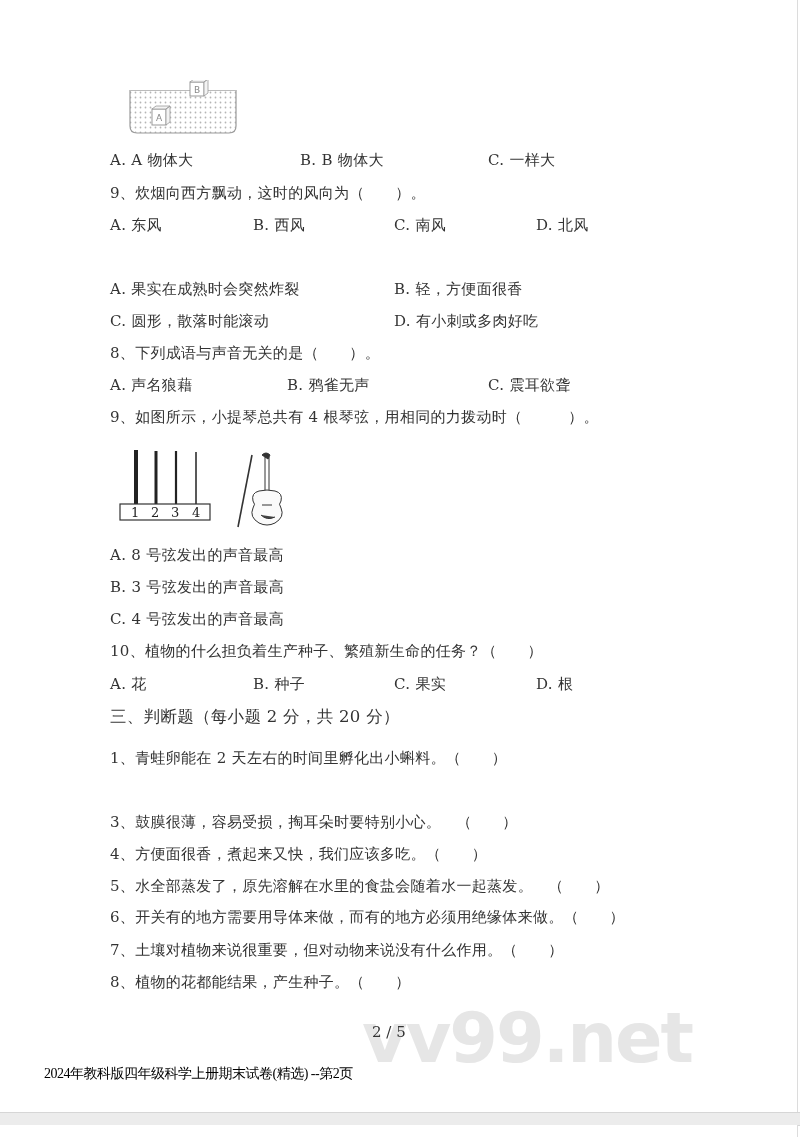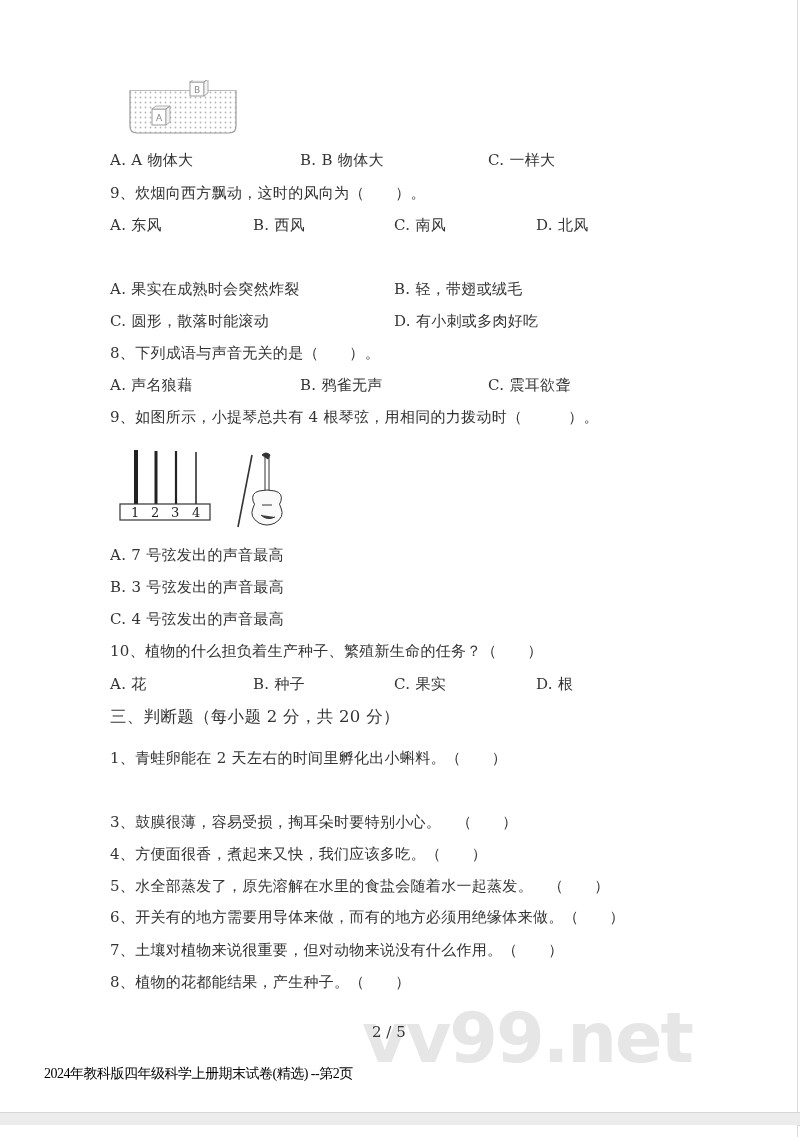--- a/index.html
+++ b/index.html
@@ -69,27 +69,27 @@
   <div class="line" style="left:300px; top:150px;">B. B 物体大</div>
   <div class="line" style="left:488px; top:150px;">C. 一样大</div>
 
   <div class="line" style="left:110px; top:183px;">9、炊烟向西方飘动，这时的风向为（　　）。</div>
   <div class="line" style="left:110px; top:215px;">A. 东风</div>
   <div class="line" style="left:253px; top:215px;">B. 西风</div>
   <div class="line" style="left:394px; top:215px;">C. 南风</div>
   <div class="line" style="left:536px; top:215px;">D. 北风</div>
 
   <div class="line" style="left:110px; top:279px;">A. 果实在成熟时会突然炸裂</div>
-  <div class="line" style="left:394px; top:279px;">B. 轻，带翅或绒毛</div>
+  <div class="line" style="left:394px; top:279px;">B. 轻，方便面很香</div>
   <div class="line" style="left:110px; top:311px;">C. 圆形，散落时能滚动</div>
   <div class="line" style="left:394px; top:311px;">D. 有小刺或多肉好吃</div>
 
   <div class="line" style="left:110px; top:343px;">8、下列成语与声音无关的是（　　）。</div>
   <div class="line" style="left:110px; top:375px;">A. 声名狼藉</div>
-  <div class="line" style="left:300px; top:375px;">B. 鸦雀无声</div>
+  <div class="line" style="left:287px; top:375px;">B. 鸦雀无声</div>
   <div class="line" style="left:488px; top:375px;">C. 震耳欲聋</div>
 
   <div class="line" style="left:110px; top:407px;">9、如图所示，小提琴总共有 4 根琴弦，用相同的力拨动时（　　　）。</div>
 
   <svg class="fig-violin" width="180" height="85" viewBox="0 0 180 85">
     <line x1="24" y1="3" x2="24" y2="57" stroke="#222" stroke-width="4"></line>
     <line x1="44" y1="4" x2="44" y2="57" stroke="#222" stroke-width="3"></line>
     <line x1="64" y1="4" x2="64" y2="57" stroke="#222" stroke-width="2.2"></line>
     <line x1="84" y1="5" x2="84" y2="57" stroke="#222" stroke-width="1.5"></line>
     <rect x="8" y="57" width="90" height="16" fill="#fff" stroke="#333" stroke-width="1.2"></rect>
@@ -102,21 +102,21 @@
       <line x1="140" y1="8" x2="126" y2="80" stroke-width="1.6"></line>
       <path d="M150 8 q4 -4 8 0 l-2 4 z" fill="#333"></path>
       <line x1="153" y1="10" x2="153" y2="44"></line>
       <line x1="157" y1="10" x2="157" y2="44"></line>
       <path d="M147 44 q-8 2 -6 10 q3 3 0 7 q-4 9 6 15 q8 4 16 0 q10 -6 6 -15 q-3 -4 0 -7 q2 -8 -6 -10 q-8 -2 -16 0 z" fill="#fafafa"></path>
       <path d="M149 68 q6 6 14 2" fill="#444"></path>
       <line x1="150" y1="58" x2="160" y2="58"></line>
     </g>
   </svg>
 
-  <div class="line" style="left:110px; top:545px;">A. 7 号弦发出的声音最高</div>
+  <div class="line" style="left:110px; top:545px;">A. 8 号弦发出的声音最高</div>
   <div class="line" style="left:110px; top:577px;">B. 3 号弦发出的声音最高</div>
   <div class="line" style="left:110px; top:609px;">C. 4 号弦发出的声音最高</div>
 
   <div class="line" style="left:110px; top:641px;">10、植物的什么担负着生产种子、繁殖新生命的任务？（　　）</div>
   <div class="line" style="left:110px; top:674px;">A. 花</div>
   <div class="line" style="left:253px; top:674px;">B. 种子</div>
   <div class="line" style="left:394px; top:674px;">C. 果实</div>
   <div class="line" style="left:536px; top:674px;">D. 根</div>
 
   <div class="line section" style="left:110px; top:707px;">三、判断题（每小题 2 分，共 20 分）</div>

